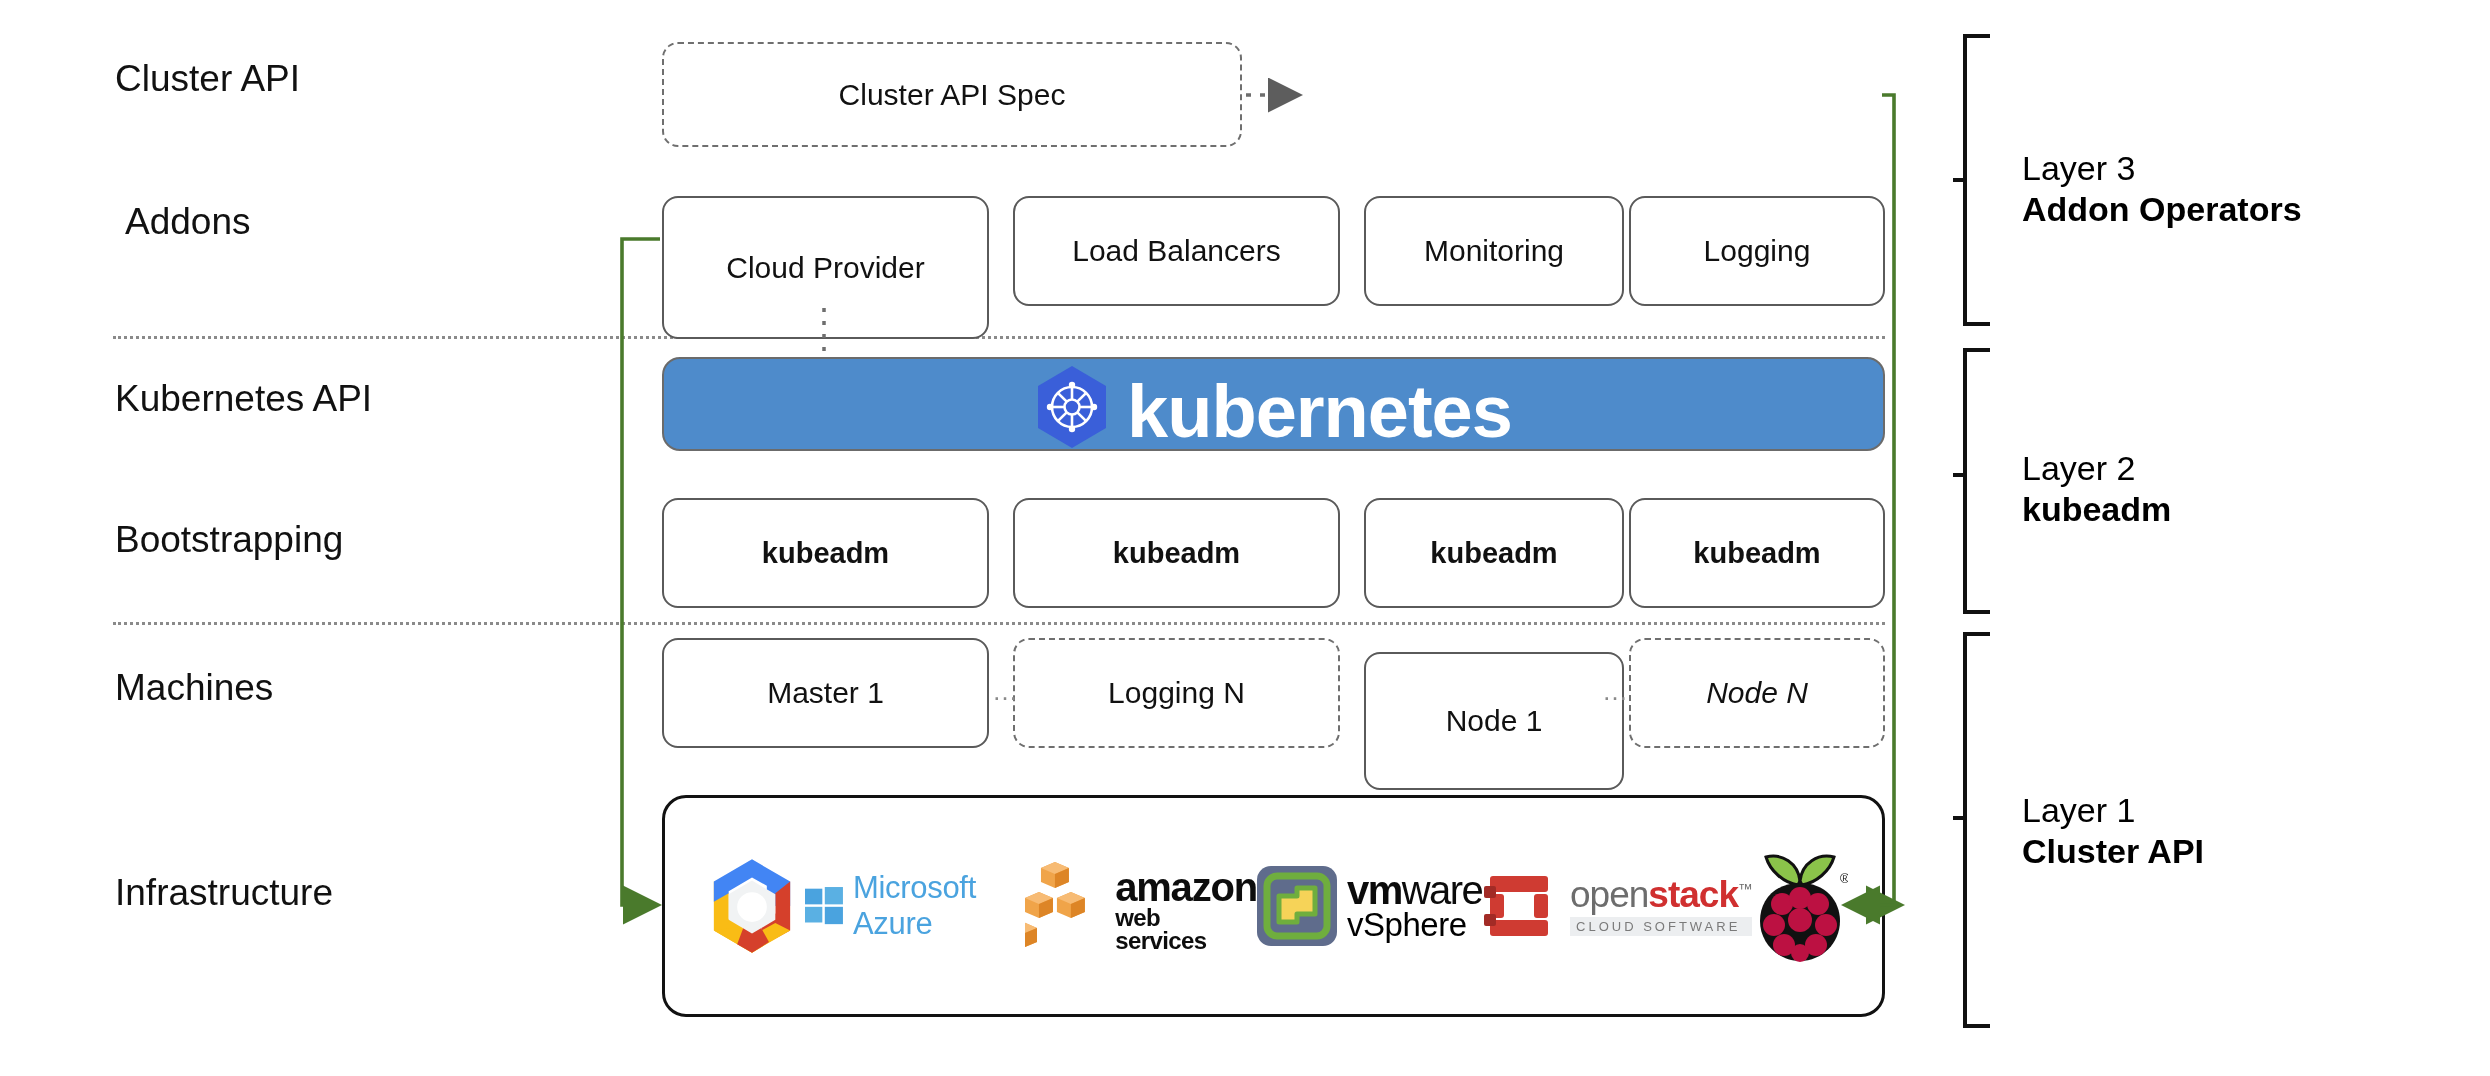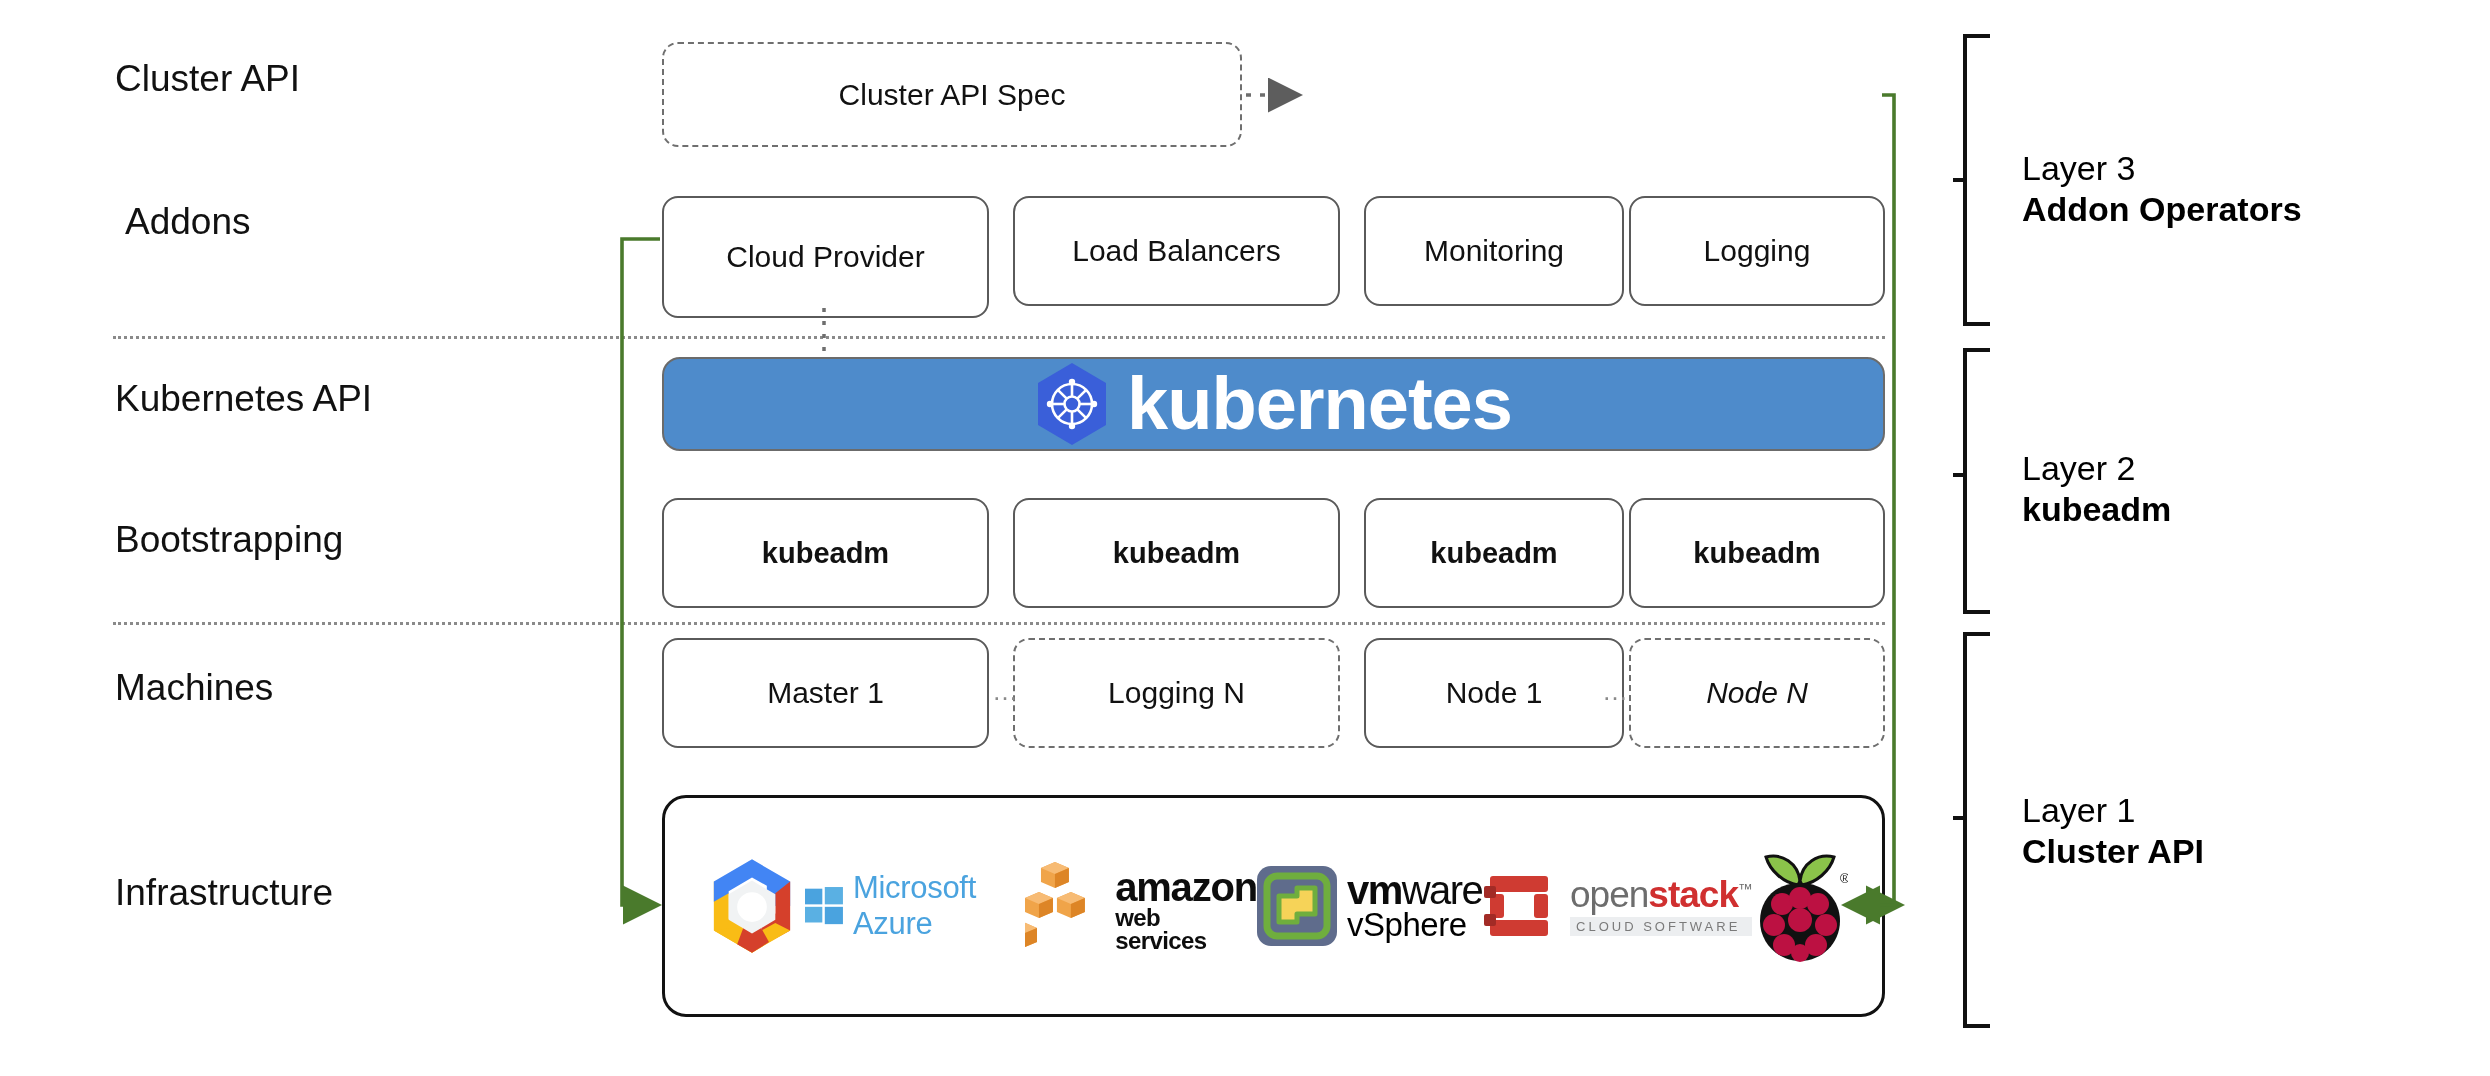--- a/index.html
+++ b/index.html
@@ -10,21 +10,21 @@
 
   .sep{position:absolute;height:0;border-top:3px dotted #8a8a8a;}
 
   .box{position:absolute;box-sizing:border-box;background:#fff;border:2.5px solid #5a5a5a;
        border-radius:16px;display:flex;align-items:center;justify-content:center;
        font-size:30px;color:#111;text-align:center;}
   .box.dashed{border-style:dashed;border-color:#6f6f6f;}
   .box.bold{font-weight:bold;font-size:29px;}
 
   .kbanner{position:absolute;box-sizing:border-box;background:#4e8bcb;border:2.5px solid #6b6b6b;
-           border-radius:18px;display:flex;align-items:center;justify-content:center;gap:18px;}
+           border-radius:18px;display:flex;align-items:flex-end;justify-content:center;gap:18px;}
   .kword{font-size:74px;font-weight:bold;color:#fff;letter-spacing:-1px;line-height:1;}
 
   .infra{position:absolute;box-sizing:border-box;background:#fff;border:3px solid #111;
          border-radius:24px;display:flex;align-items:center;justify-content:flex-start;padding:0 34px;}
 
   .logo{display:flex;align-items:center;justify-content:center;}
 
   .azlabel{font-size:31px;color:#4aa3df;margin-left:10px;font-weight:500;letter-spacing:-0.3px;}
   .awswrap{display:flex;align-items:flex-end;}
   .awstxt{display:flex;flex-direction:column;line-height:0.96;margin-left:4px;}
@@ -58,21 +58,21 @@
   <div class="rowlabel" style="left:115px;top:874px;">Infrastructure</div>
 
   <div class="sep" style="left:113px;top:336px;width:1772px;"></div>
   <div class="sep" style="left:113px;top:622px;width:1772px;"></div>
 
   <div class="box dashed" style="left:662px;top:42px;width:580px;height:105px;">
     <span>Cluster API Spec</span>
   </div>
 
 
-  <div class="box" style="left:662px;top:196px;width:327px;height:122px;">
+  <div class="box" style="left:662px;top:196px;width:327px;height:143px;">
     <span>Cloud Provider</span>
   </div>
   <div class="box" style="left:1013px;top:196px;width:327px;height:110px;">
     <span>Load Balancers</span>
   </div>
   <div class="box" style="left:1364px;top:196px;width:260px;height:110px;">
     <span>Monitoring</span>
   </div>
   <div class="box" style="left:1629px;top:196px;width:256px;height:110px;">
     <span>Logging</span>
@@ -117,21 +117,21 @@
   <div class="box bold" style="left:1629px;top:498px;width:256px;height:110px;">
     <span>kubeadm</span>
   </div>
 
   <div class="box" style="left:662px;top:638px;width:327px;height:110px;">
     <span>Master 1</span>
   </div>
   <div class="box dashed" style="left:1013px;top:638px;width:327px;height:110px;">
     <span>Logging N</span>
   </div>
-  <div class="box" style="left:1364px;top:638px;width:260px;height:110px;">
+  <div class="box" style="left:1364px;top:652px;width:260px;height:138px;">
     <span>Node 1</span>
   </div>
   <div class="box dashed" style="left:1629px;top:638px;width:256px;height:110px;">
     <span style="font-style:italic;">Node N</span>
   </div>
 
   <div class="infra" style="left:662px;top:795px;width:1223px;height:222px;">
 
     <span class="logo">
       <svg width="106" height="106" viewBox="0 0 100 100" aria-hidden="true">

